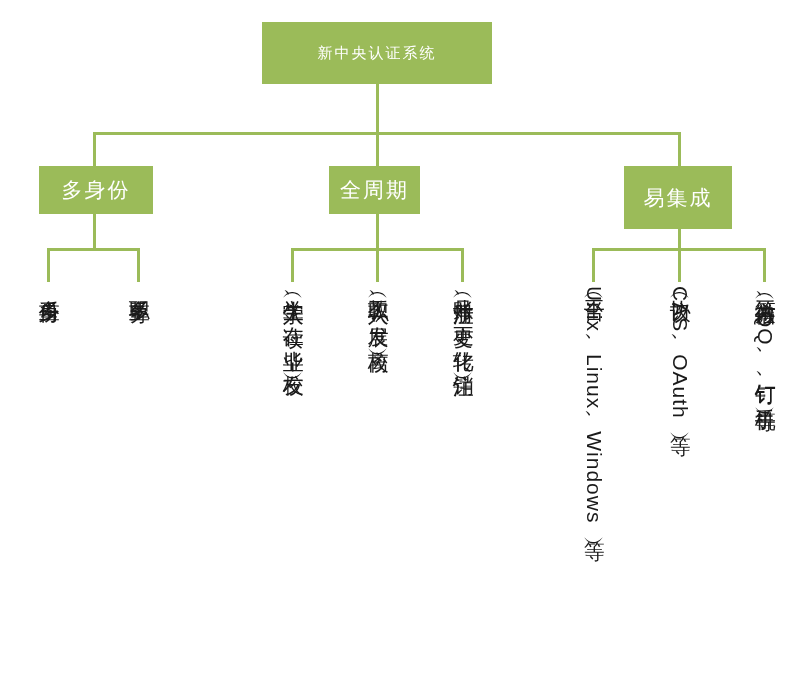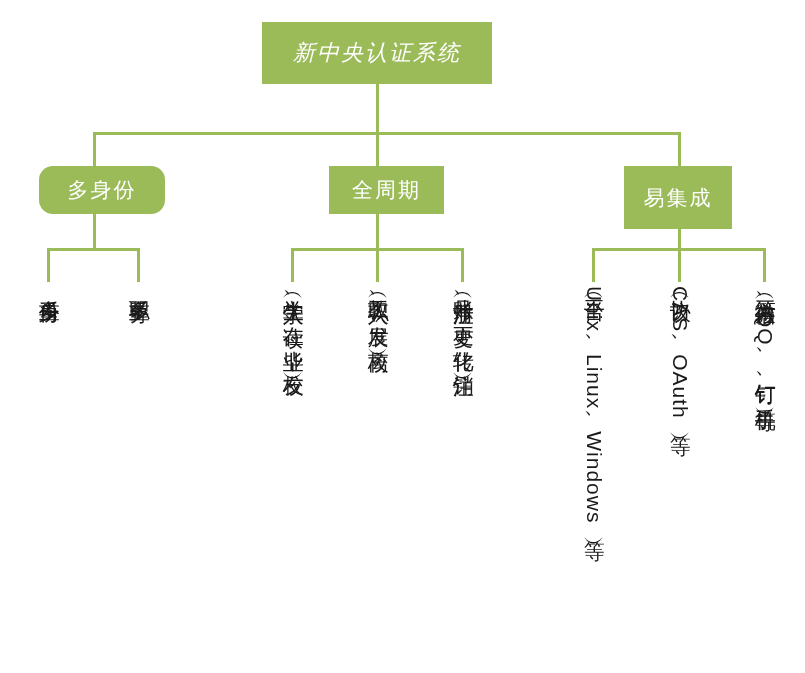--- a/index.html
+++ b/index.html
@@ -34,22 +34,21 @@
     background: #9BBB59;
     color: #ffffff;
     display: flex;
     align-items: center;
     justify-content: center;
     box-sizing: border-box;
     letter-spacing: 2px;
     white-space: nowrap;
   }
   .node-root {
-    font-size: 22px;
-    font-style: italic;
+    font-size: 15px;
   }
   .node-l2 {
     font-size: 21px;
   }
 
   
   .leaf {
     position: absolute;
     writing-mode: vertical-rl;
     text-orientation: upright;
@@ -75,25 +74,25 @@
     <span>新中央认证系统</span>
   </div>
 
   <div class="line line-v" style="left:376px; top:84px; width:3px; height:48px;"></div>
   <div class="line line-h" style="left:93px; top:132px; width:588px; height:3px;"></div>
 
   <div class="line line-v" style="left:93px; top:132px; width:3px; height:34px;"></div>
   <div class="line line-v" style="left:376px; top:132px; width:3px; height:34px;"></div>
   <div class="line line-v" style="left:678px; top:132px; width:3px; height:34px;"></div>
 
-  <div class="node-box node-l2" style="left:39px; top:166px; width:126px; height:48px;border-radius:14px;">
+  <div class="node-box node-l2" style="left:39px; top:166px; width:114px; height:48px;">
     <span>多身份</span>
   </div>
 
-  <div class="node-box node-l2" style="left:329px; top:166px; width:115px; height:48px;">
+  <div class="node-box node-l2" style="left:329px; top:166px; width:91px; height:48px;">
     <span>全周期</span>
   </div>
 
   <div class="node-box node-l2" style="left:624px; top:166px; width:108px; height:63px;">
     <span>易集成</span>
   </div>
 
   <div class="line line-v" style="left:93px; top:214px; width:3px; height:34px;"></div>
   <div class="line line-h" style="left:47px; top:248px; width:93px; height:3px;"></div>
   <div class="line line-v" style="left:47px; top:248px; width:3px; height:34px;"></div>

